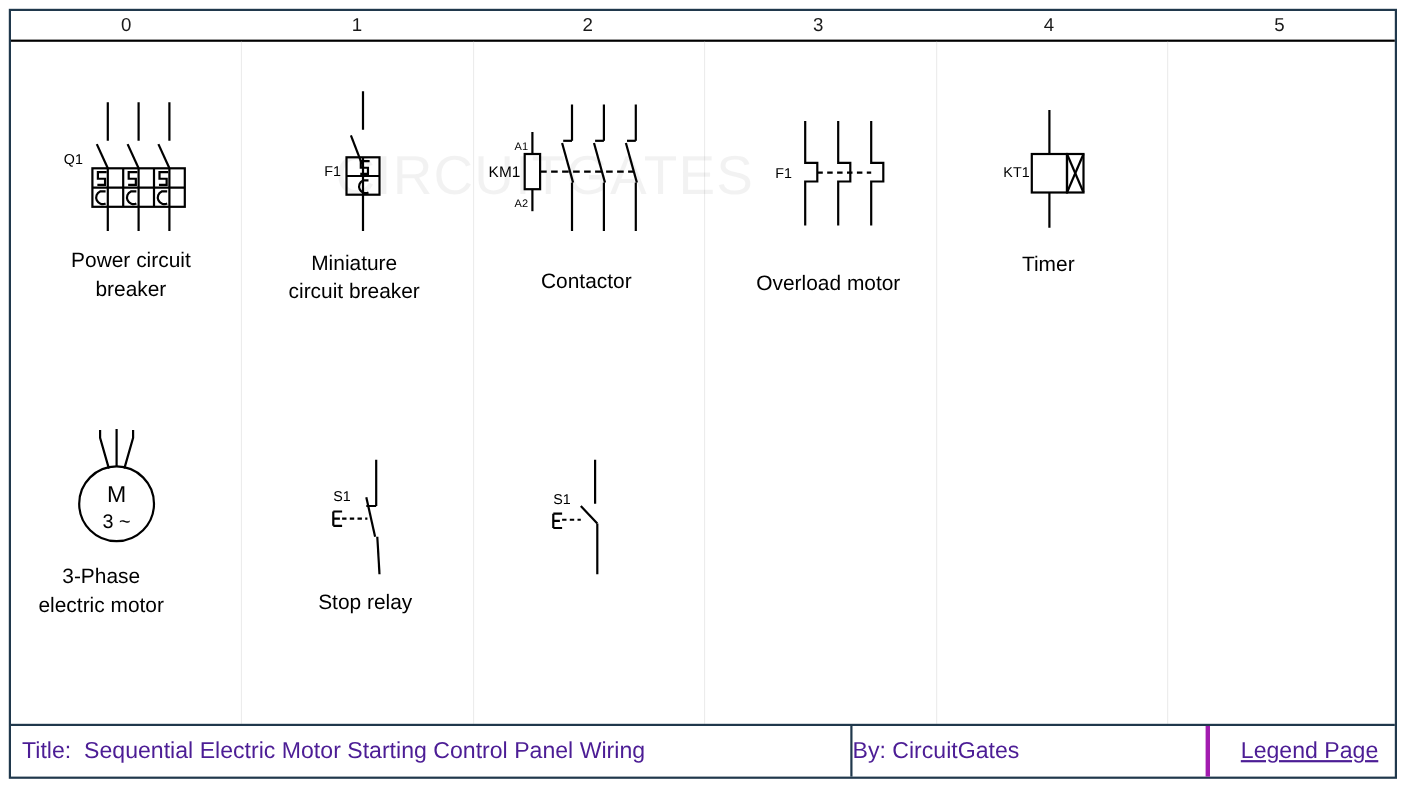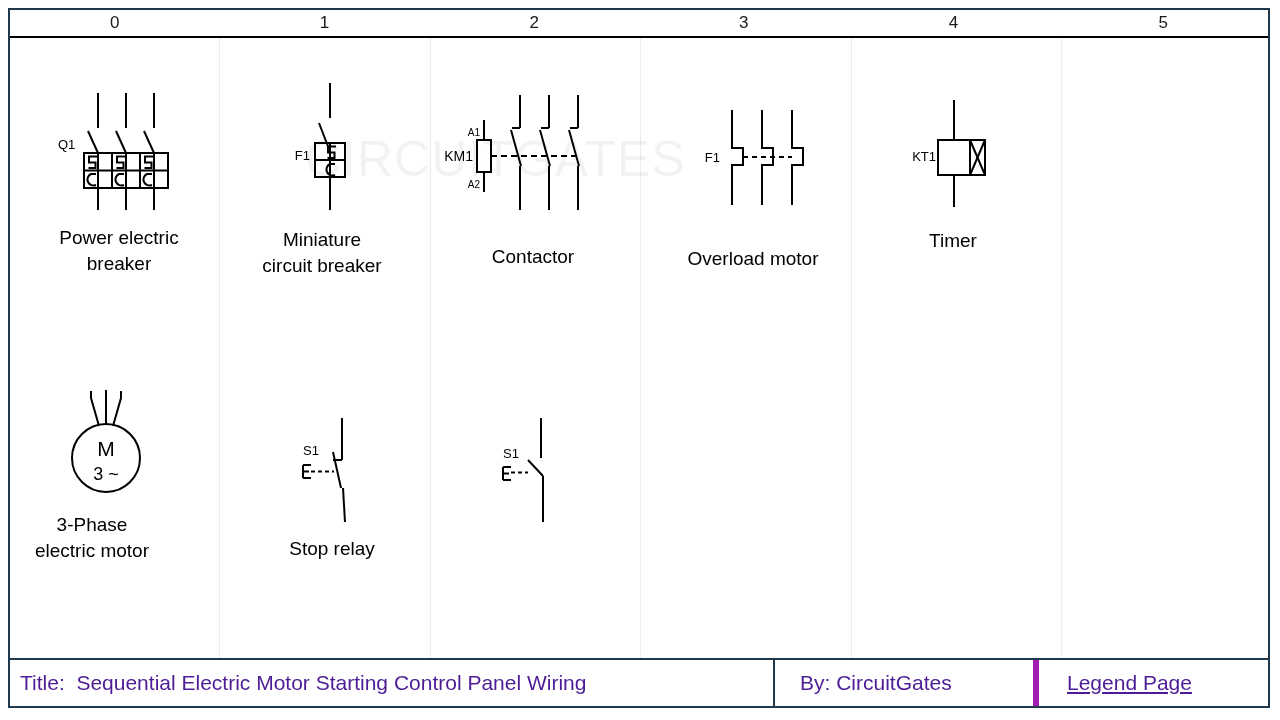--- a/index.html
+++ b/index.html
@@ -36,21 +36,21 @@
   }
   .title-block{
     position:absolute;left:0;top:648px;width:100%;height:46px;
     border-top:2px solid #20384c;display:flex;box-sizing:content-box;
   }
   .tb-cell{
     display:flex;align-items:center;font-size:21px;color:#4c1d95;
     box-sizing:border-box;white-space:pre;
   }
   .tb-title{width:765px;border-right:2px solid #20384c;padding-left:10px;}
-  .tb-author{width:264px;border-right:6px solid #a21caf;padding-left:25px;}
+  .tb-author{width:325px;border-right:4px solid #a21caf;}
   .tb-page{flex:1;padding-left:28px;text-decoration:underline;}
 </style>
 </head>
 <body>
 
 <div id="canvas">
   <div class="sheet">
 
     <div class="header-row">
       <div class="header-cell">0</div>
@@ -94,21 +94,21 @@
           <path d="M85 71.5 H77 V77.5 H83.5 V83 H76.5"></path>
           <path d="M113 71.5 H105 V77.5 H111.5 V83 H104.5"></path>
 
           <path d="M56 89 h-5 a5.5 5.5 0 1 0 5 11"></path>
           <path d="M84 89 h-5 a5.5 5.5 0 1 0 5 11"></path>
           <path d="M112 89 h-5 a5.5 5.5 0 1 0 5 11"></path>
         </g>
         <text x="18" y="64" font-size="13">Q1</text>
       </svg>
     </div>
-    <div class="caption" style="left:24px;top:215px;width:170px">Power electric
+    <div class="caption" style="left:24px;top:215px;width:170px">Power circuit
 breaker</div>
 
     <div class="symbol" style="left:280px;top:70px">
       <svg width="100" height="135" viewBox="0 0 100 135">
         <g class="sym-stroke">
           <path d="M40 3 V38"></path>
           <path d="M29 43 L39 69"></path>
           <rect x="25" y="63" width="30" height="34"></rect>
           <path d="M25 80 H55"></path>
           <path d="M40 63 V97"></path>

